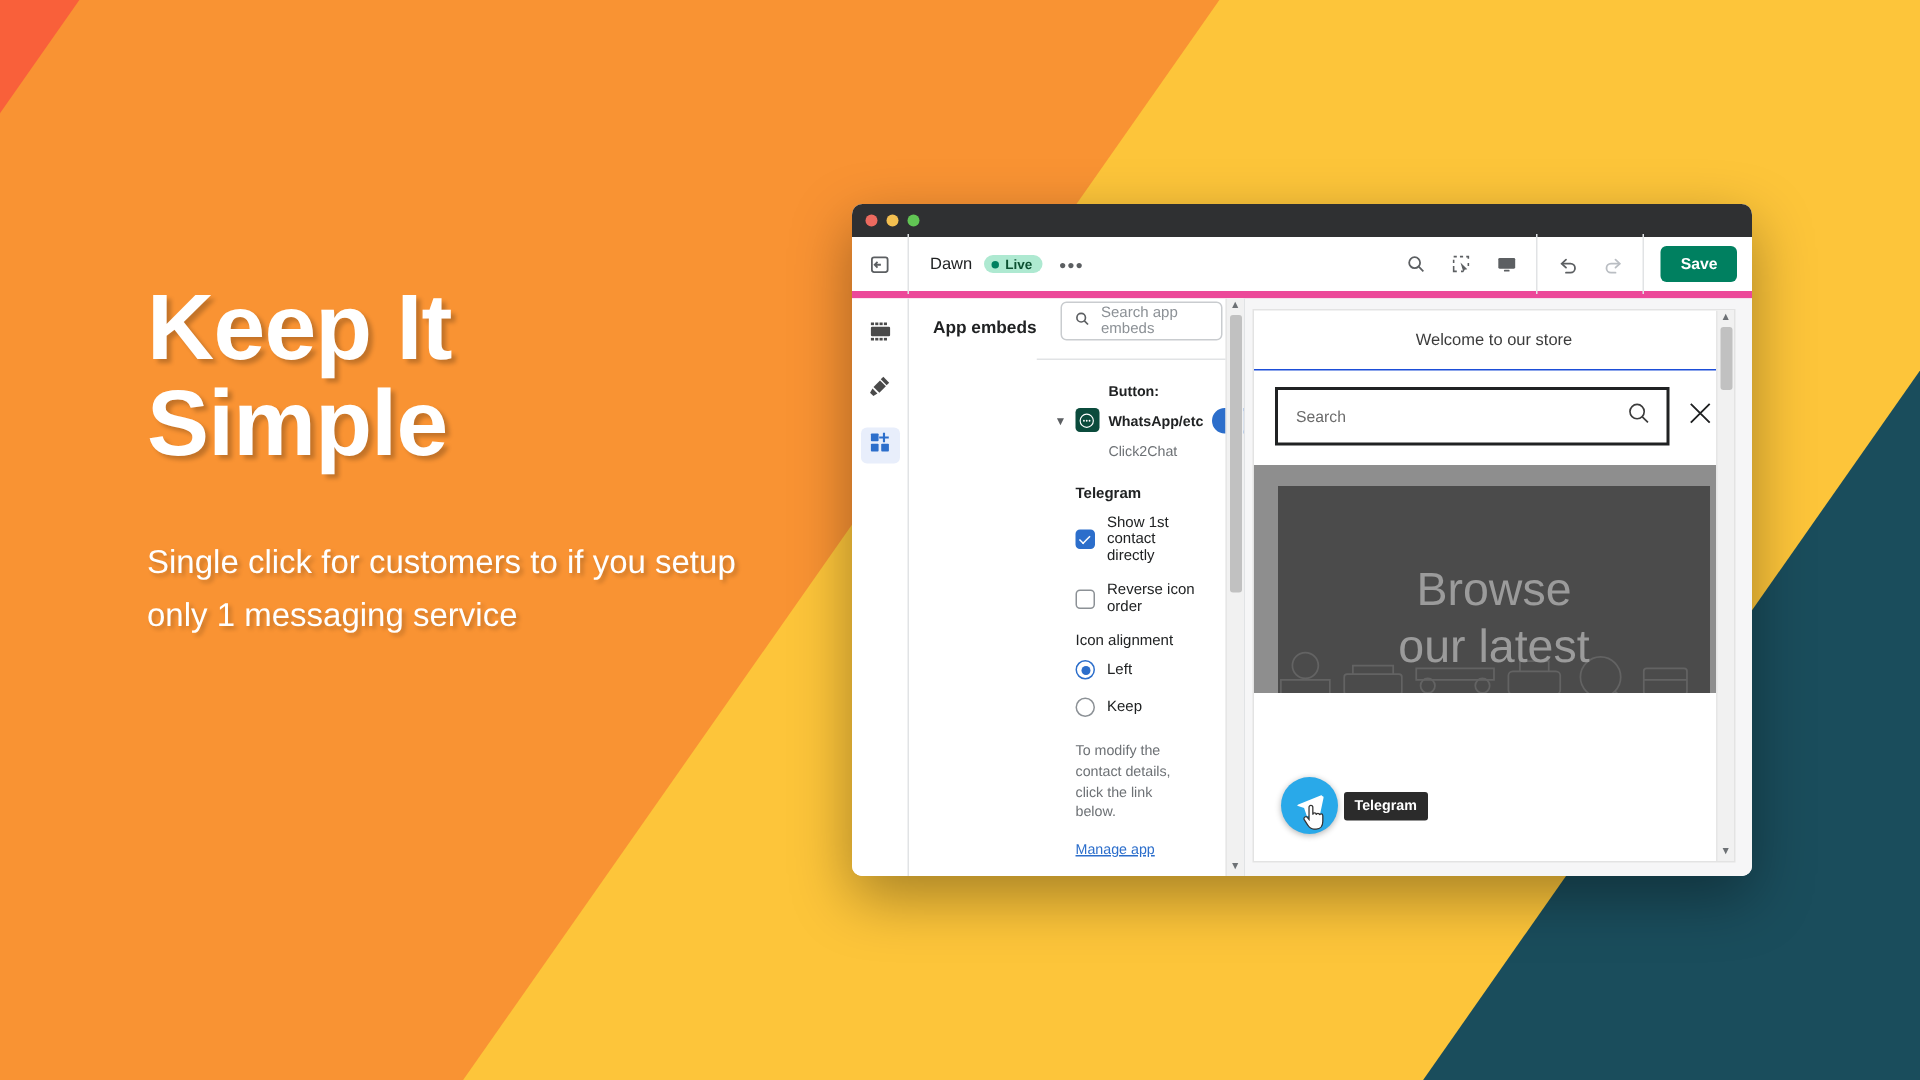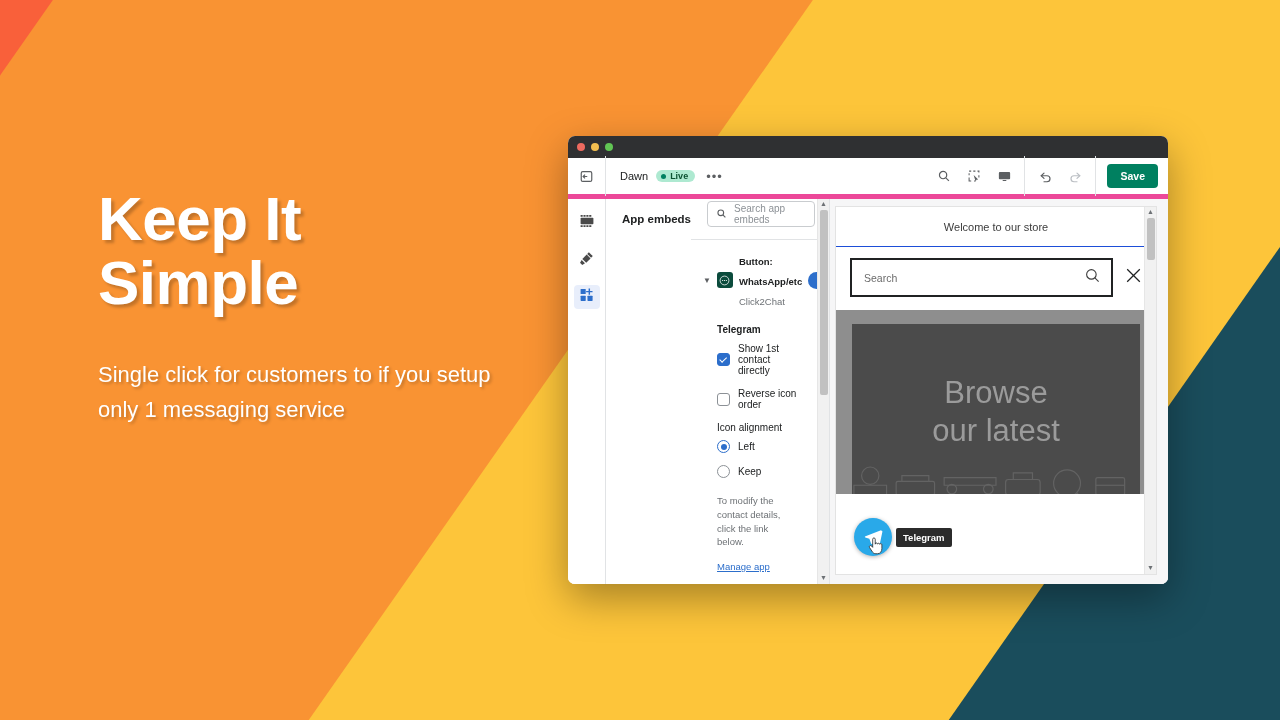--- a/index.html
+++ b/index.html
@@ -243,21 +243,21 @@
     padding: 11px 12px 13px 14px;
   }
   .store-search {
     flex: 1; height: 39px;
     border: 2px solid #202223;
     display: flex; align-items: center;
     padding: 0 10px 0 12px;
   }
   .store-search .ph { flex: 1; font-size: 10.5px; color: #6b6b6b; }
   .close-x { color: #202223; }
-  .hero-band { background: #8e8e8e; padding: 14px 16px 0 16px; height: 184px; }
+  .hero-band { background: #8e8e8e; padding: 14px 16px 0 16px; height: 152px; }
   .hero-img {
     background: #4b4b4b; height: 100%; position: relative; overflow: hidden;
   }
   .hero-copy {
     position: absolute; left: 0; right: 0; top: 50px;
     text-align: center;
     font-size: 31px; line-height: 1.22;
     color: #9b9b9b;
   }
   .lineart { position: absolute; left: 0; bottom: -4px; width: 100%; opacity: 0.38; }

